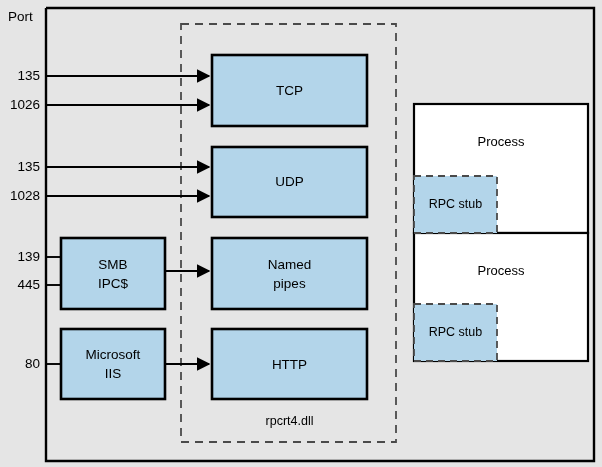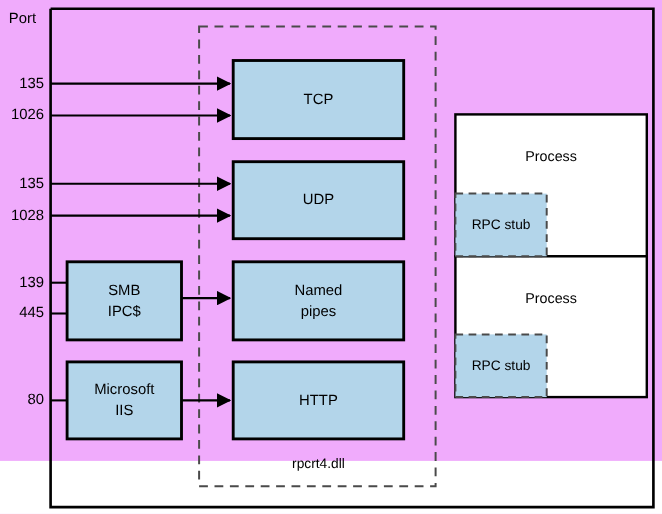--- a/index.html
+++ b/index.html
@@ -9,22 +9,22 @@
   }
   body {
     width: 602px;
     height: 467px;
     font-family: "Liberation Sans", sans-serif;
     overflow: hidden;
   }
   #diagram-root {
     position: relative;
     width: 602px;
-    height: 419px;
-    background: #f0abfc;
+    height: 467px;
+    background: #e5e5e5;
     text-align: center;
   }
   svg#diagram-svg {
     position: absolute;
     top: 0;
     left: 0;
     display: block;
   }
   .box-fill {
     fill: #b3d5ea;

